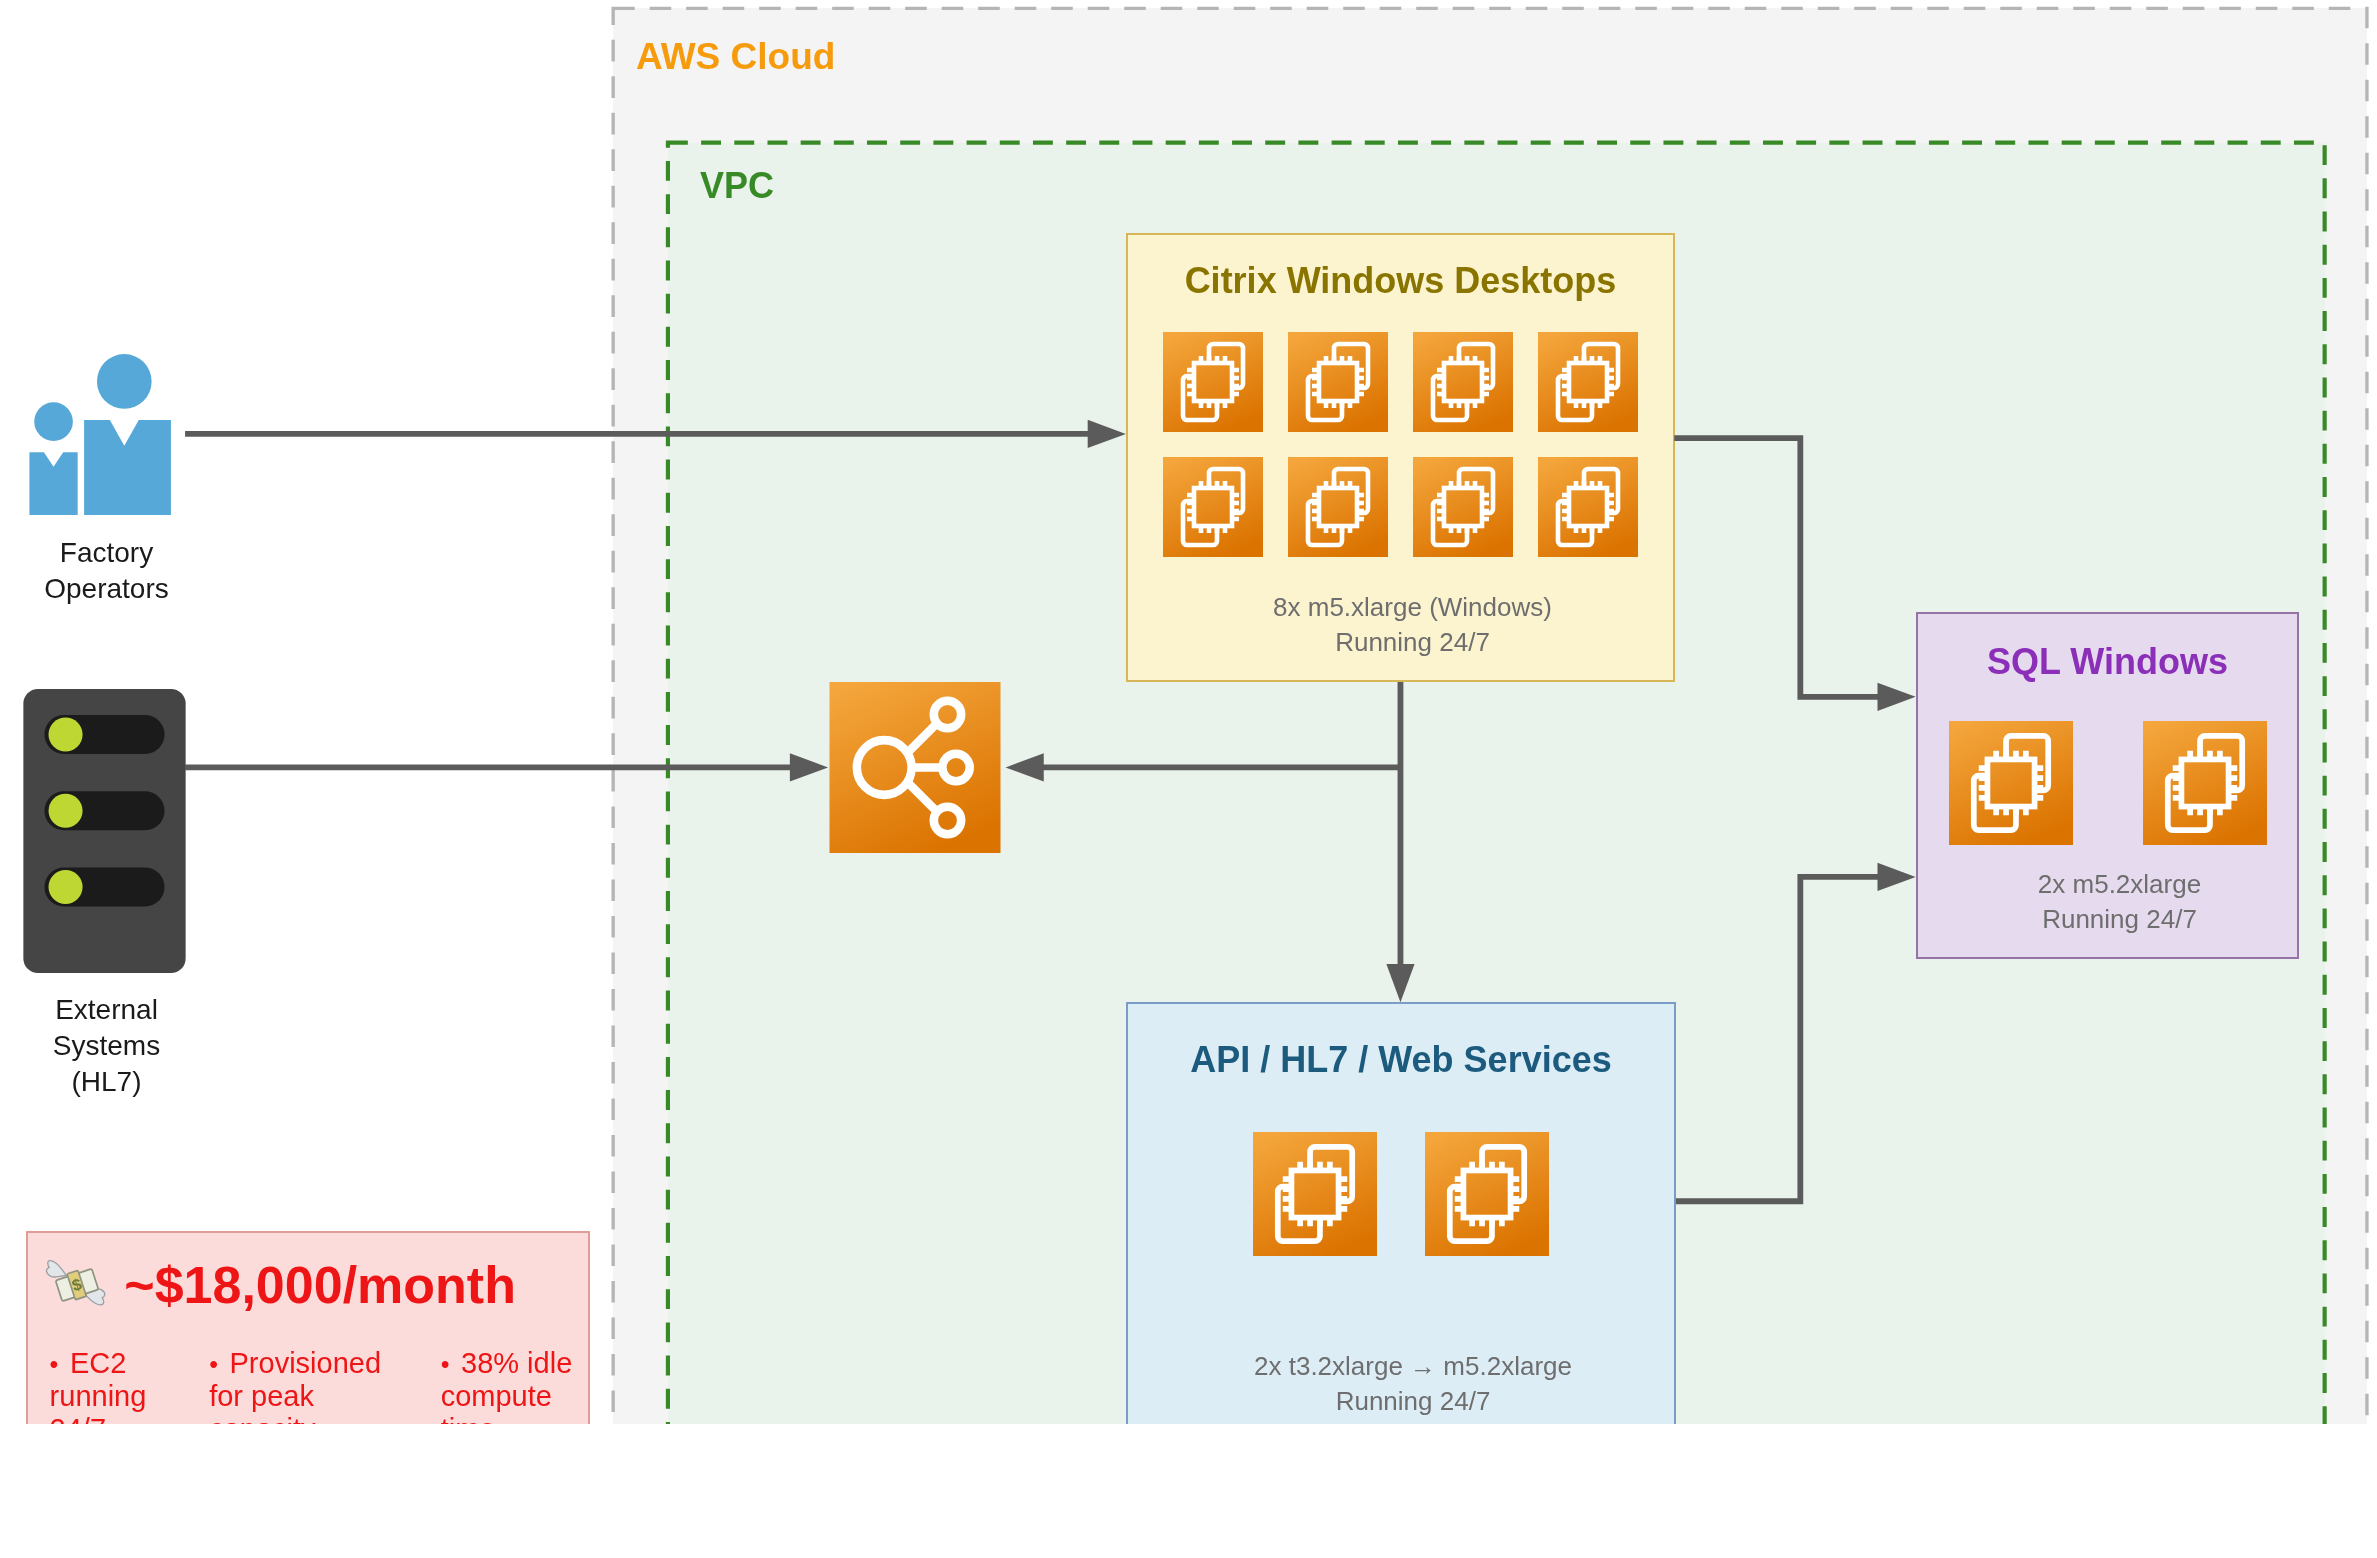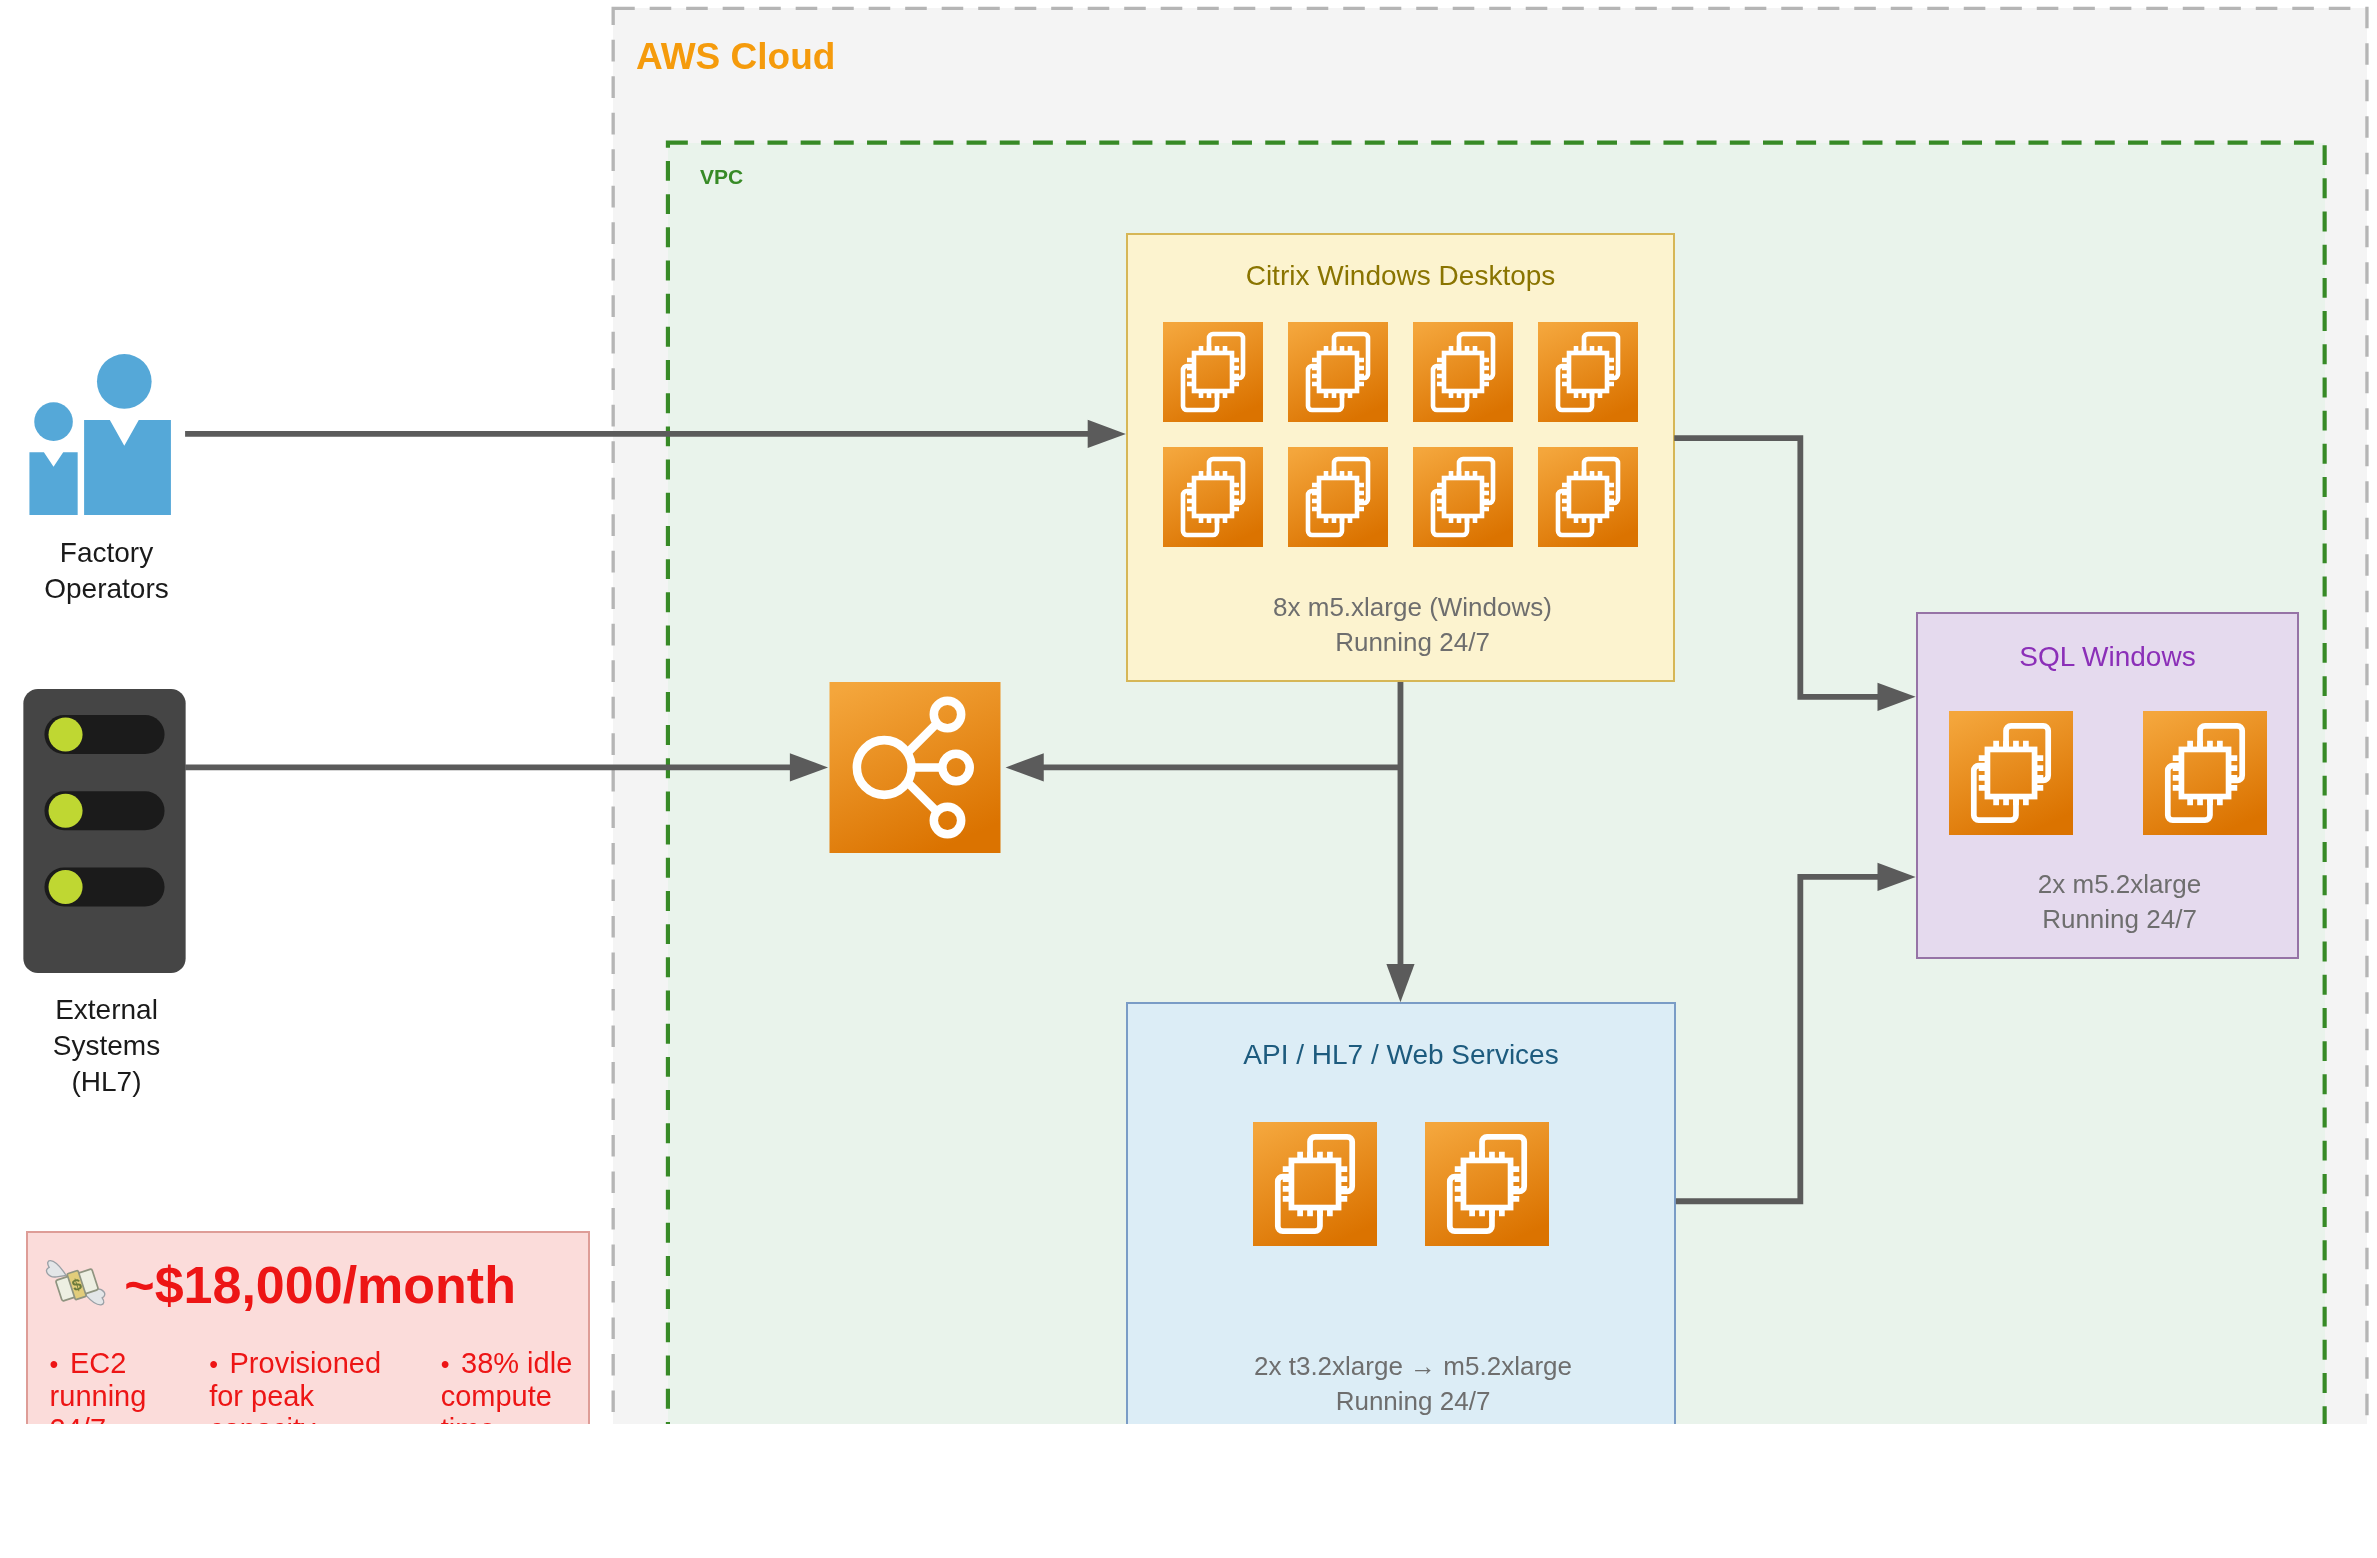--- a/index.html
+++ b/index.html
@@ -5,25 +5,25 @@
   html,body{margin:0;padding:0;background:#fff;}
   .canvas{position:relative;width:2377px;height:1424px;background:#fff;overflow:hidden;
           font-family:"Liberation Sans",sans-serif;color:var(--label-black,#1A1A1A);padding-left:38px;}
   
   .aws-box{position:absolute;left:613px;top:8.3px;width:1754px;height:1540px;
            background:var(--aws-bg,#F4F4F4);}
   .aws-label{position:absolute;left:23px;top:28px;font-size:37px;font-weight:bold;
              color:var(--aws-orange,#F59B0C);}
   .vpc-box{position:absolute;left:668px;top:143px;width:1657px;height:1366px;
            background:var(--vpc-bg,#E9F3EB);}
-  .vpc-label{position:absolute;left:32px;top:21.6px;font-size:21px;font-weight:bold;
+  .vpc-label{position:absolute;left:32px;top:21.6px;font-size:36px;font-weight:bold;
              color:var(--vpc-green,#378A26);}
   
   .svc{position:absolute;box-sizing:border-box;text-align:center;}
-  .svc h3{margin:0;font-size:28px;font-weight:normal;}
+  .svc h3{margin:0;font-size:36px;font-weight:bold;}
   .citrix{left:1126px;top:233px;width:549px;height:449px;
           background:var(--citrix-bg,#FCF3CF);border:2.5px solid var(--citrix-border,#D6B656);}
   .citrix h3{margin-top:25px;color:var(--citrix-title,#8A7400);}
   .sql{left:1916px;top:612px;width:383px;height:347px;
        background:var(--sql-bg,#E5DAEE);border:2.5px solid var(--sql-border,#9673A6);}
   .sql h3{margin-top:26.6px;color:var(--sql-title,#8B2FB8);}
   .api{left:1126px;top:1002px;width:550px;height:439px;
        background:var(--api-bg,#DCEDF6);border:2.5px solid var(--api-border,#7A9CC6);}
   .api h3{margin-top:35px;color:var(--api-title,#1D5B7E);}
   .ec2-grid{display:grid;justify-content:center;}

